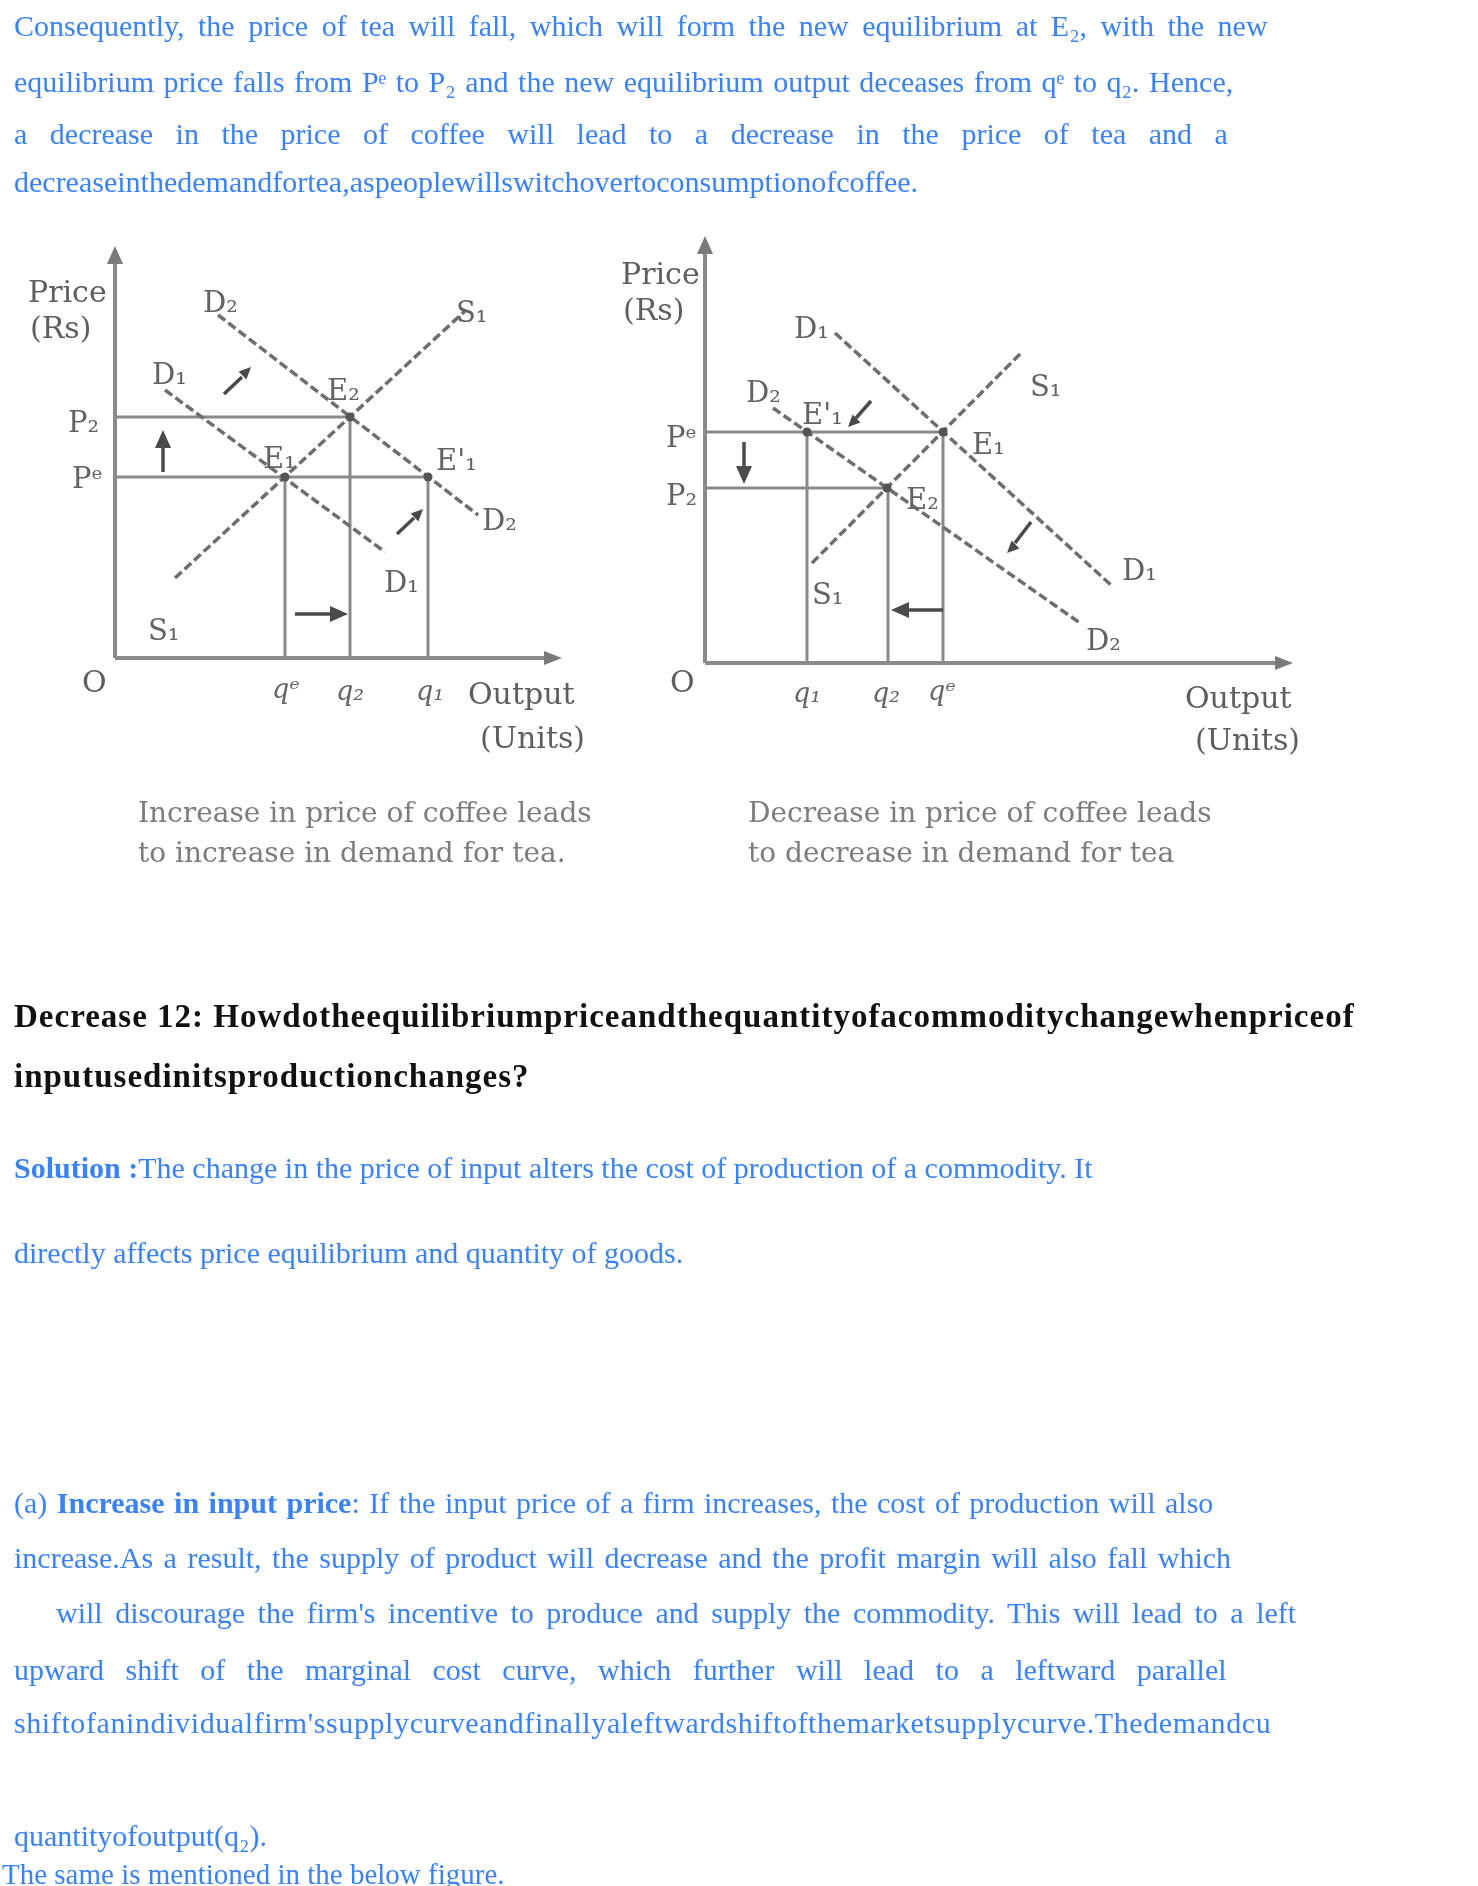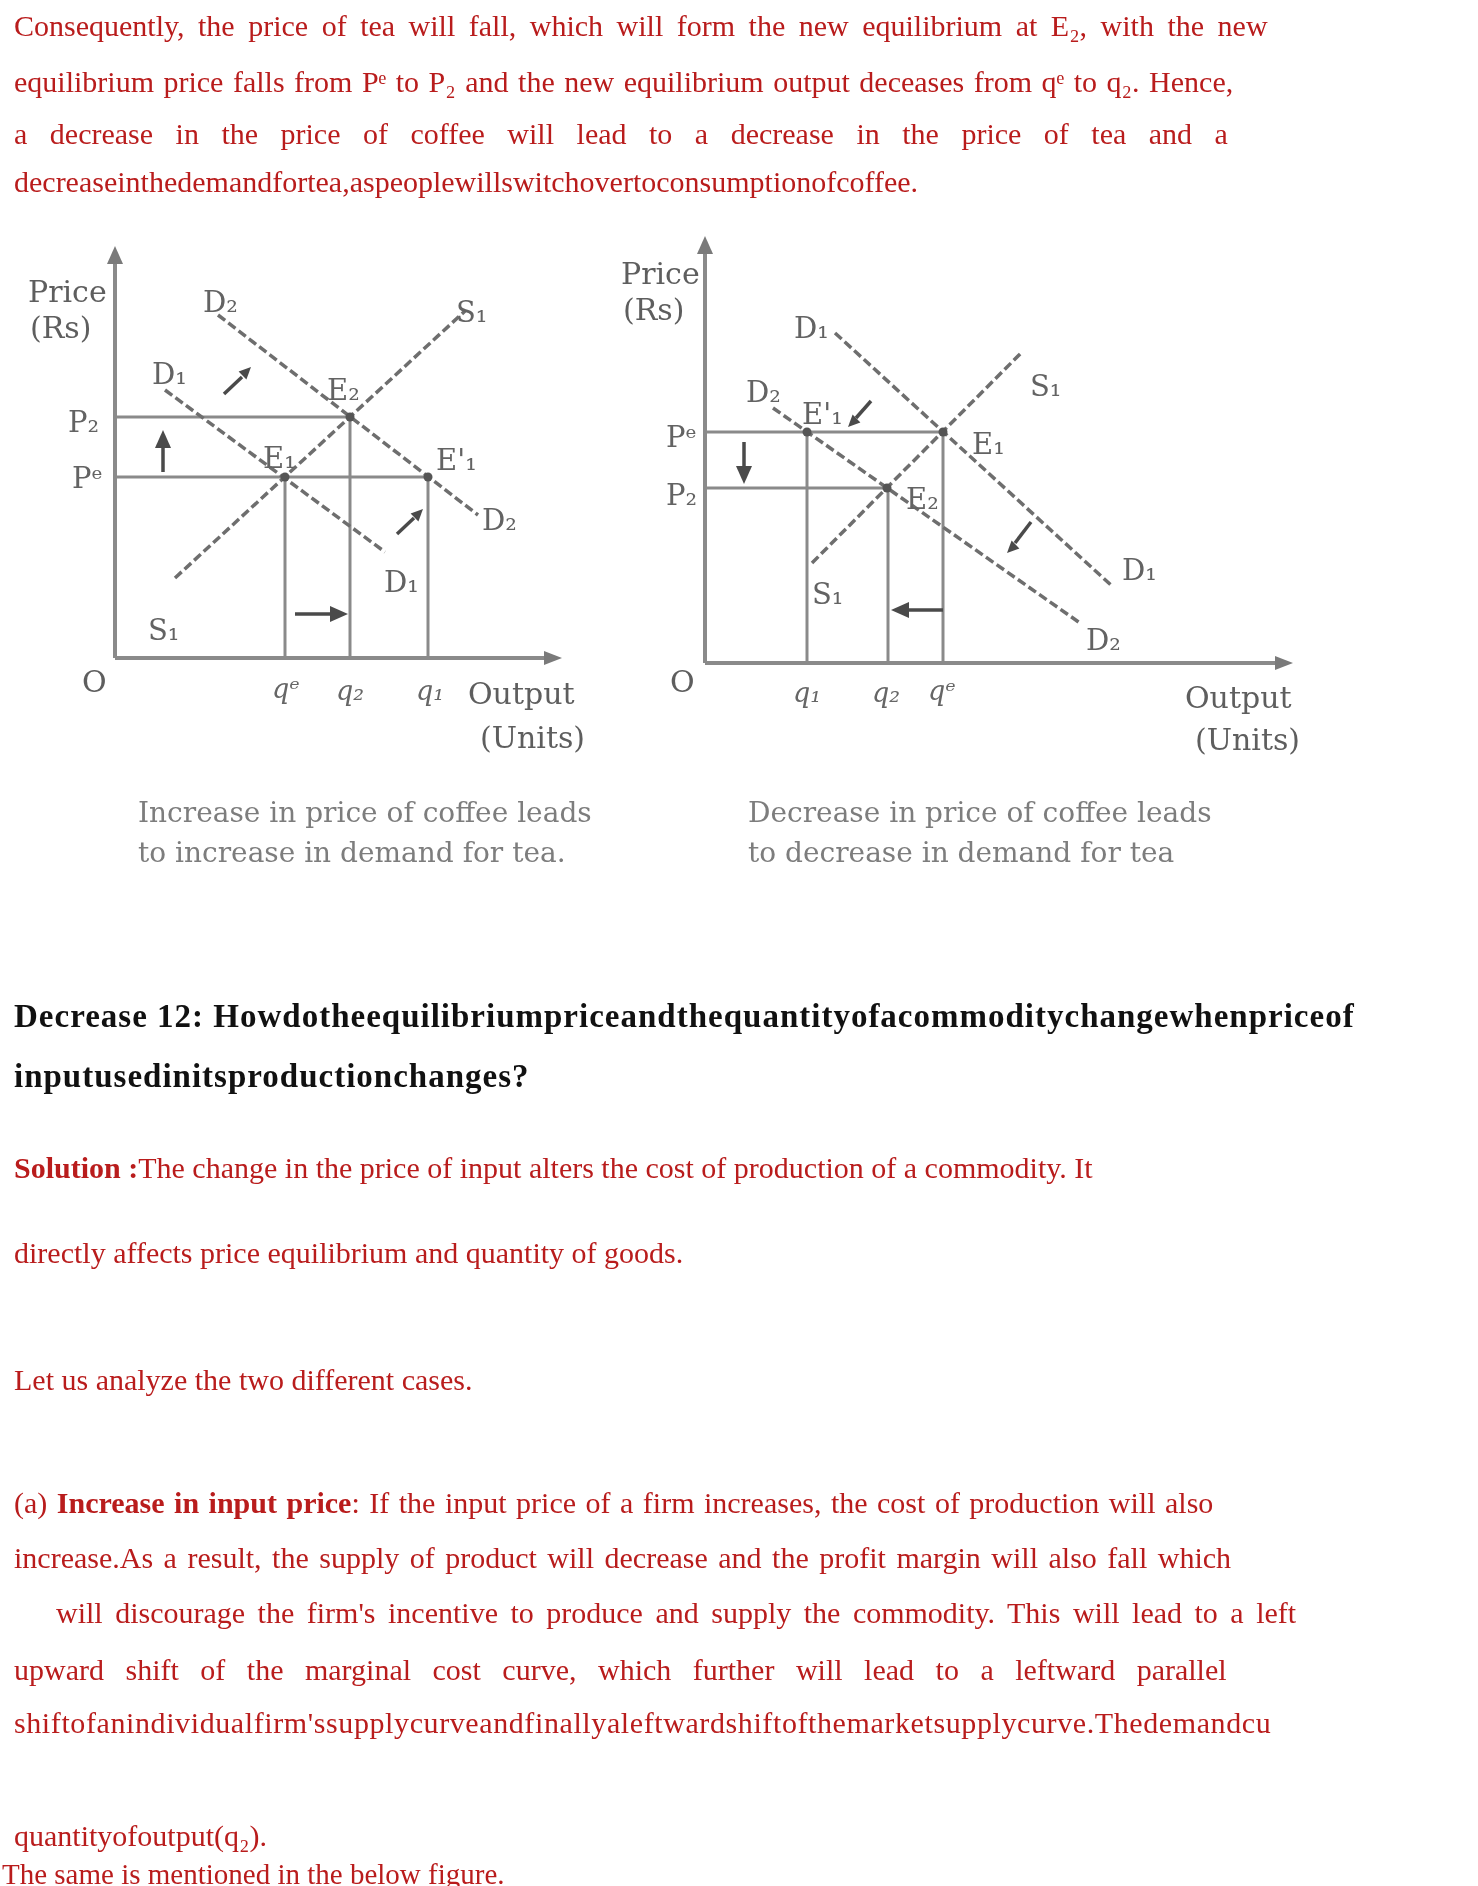--- a/index.html
+++ b/index.html
@@ -5,21 +5,21 @@
   html,body{margin:0;padding:0;}
   body{
     width:1478px;height:1886px;position:relative;background:#ffffff;
     overflow:hidden;
     font-family:"Liberation Serif","DejaVu Serif",serif;
   }
   .page{position:absolute;inset:0;}
   .line{
     position:absolute;left:14px;width:1450px;
     font:30px/40px "Liberation Serif","DejaVu Serif",serif;
-    color:#b91c1c;white-space:nowrap;
+    color:#3b82f6;white-space:nowrap;
   }
   .b{font-weight:bold;}
   .j1{word-spacing:6px;}
   .j2{word-spacing:2px;}
   .j3{word-spacing:15px;}
   .j4{word-spacing:3px;}
   .j5{word-spacing:5px;margin-left:42px;}
   .j6{word-spacing:14px;}
   .j7{letter-spacing:0.6px;}
   .j8{word-spacing:12px;letter-spacing:0.5px;}
@@ -158,21 +158,20 @@
       <text class="cap" x="748" y="862">to decrease in demand for tea</text>
     </g>
   </svg>
 
   <div class="line q12" style="top:996px">Decrease 12: Howdotheequilibriumpriceandthequantityofacommoditychangewhenpriceof</div>
   <div class="line q12" style="top:1056px">inputusedinitsproductionchanges?</div>
 
   <div class="line" style="top:1148px"><span class="b">Solution :</span><span>The change in the price of input alters the cost of production of a commodity. It</span></div>
   <div class="line" style="top:1233px">directly affects price equilibrium and quantity of goods.</div>
 
-  <div class="line" style="top:1360px">Let us analyze the two different cases.</div>
 
   <div class="line j4" style="top:1538px">increase.As a result, the supply of product will decrease and the profit margin will also fall which</div>
   <div class="line j2" style="top:1483px"><span>(a) </span><span class="b">Increase in input price</span><span>: If the input price of a firm increases, the cost of production will also</span></div>
   <div class="line j5" style="top:1593px">will discourage the firm's incentive to produce and supply the commodity. This will lead to a left</div>
   <div class="line j6" style="top:1650px">upward shift of the marginal cost curve, which further will lead to a leftward parallel</div>
   <div class="line j7" style="top:1703px">shiftofanindividualfirm'ssupplycurveandfinallyaleftwardshiftofthemarketsupplycurve.Thedemandcu</div>
   <div class="line" style="top:1816px">quantityofoutput(q₂).</div>
   <div class="line footer-line" style="top:1854px">The same is mentioned in the below figure.</div>
 
 </div>

